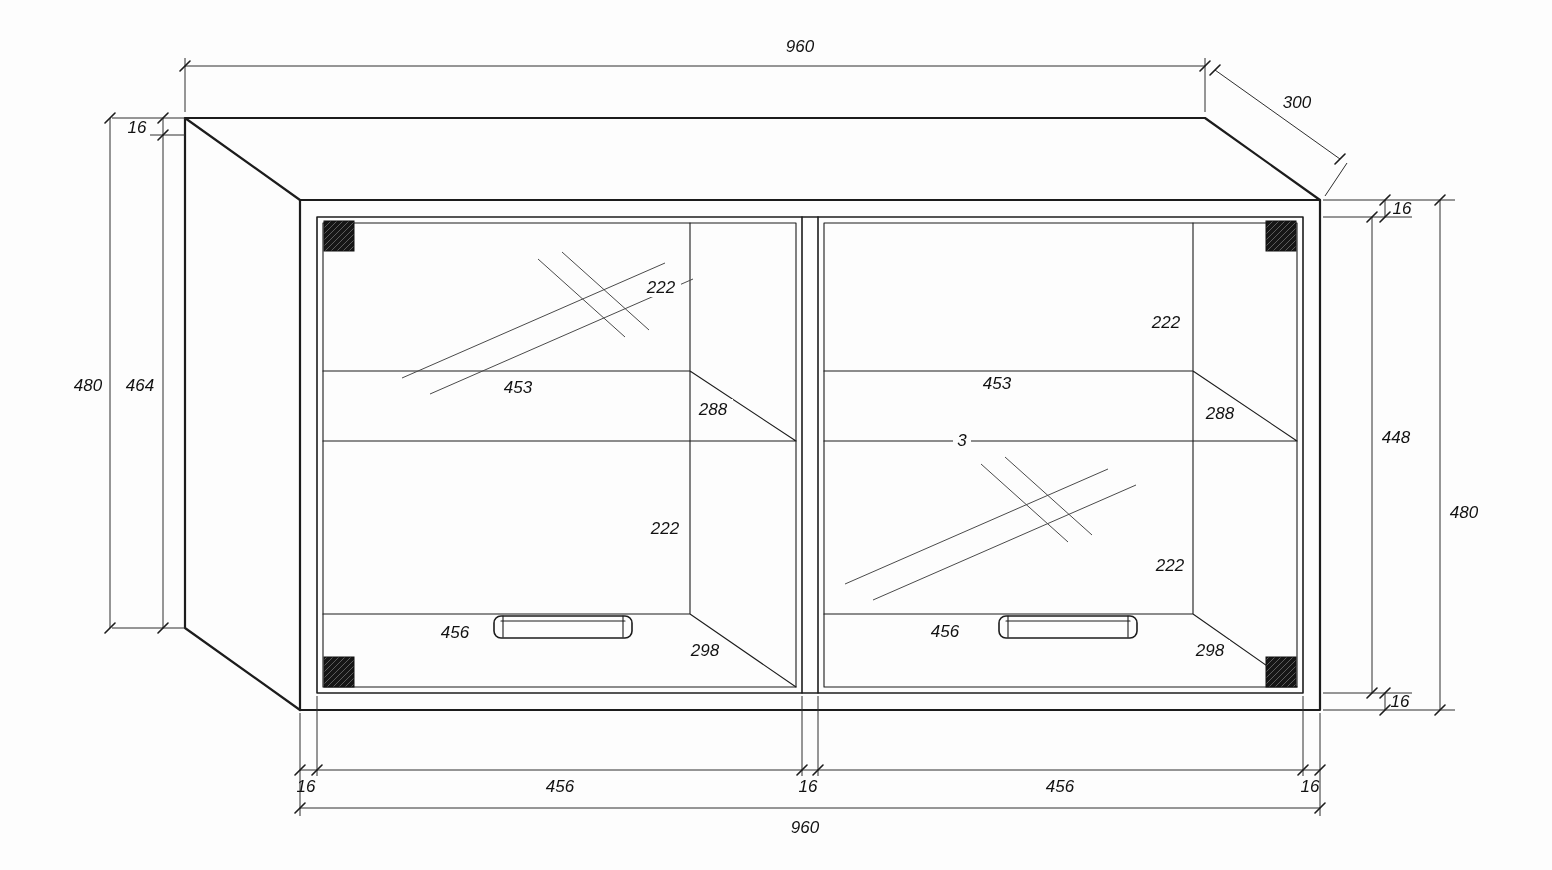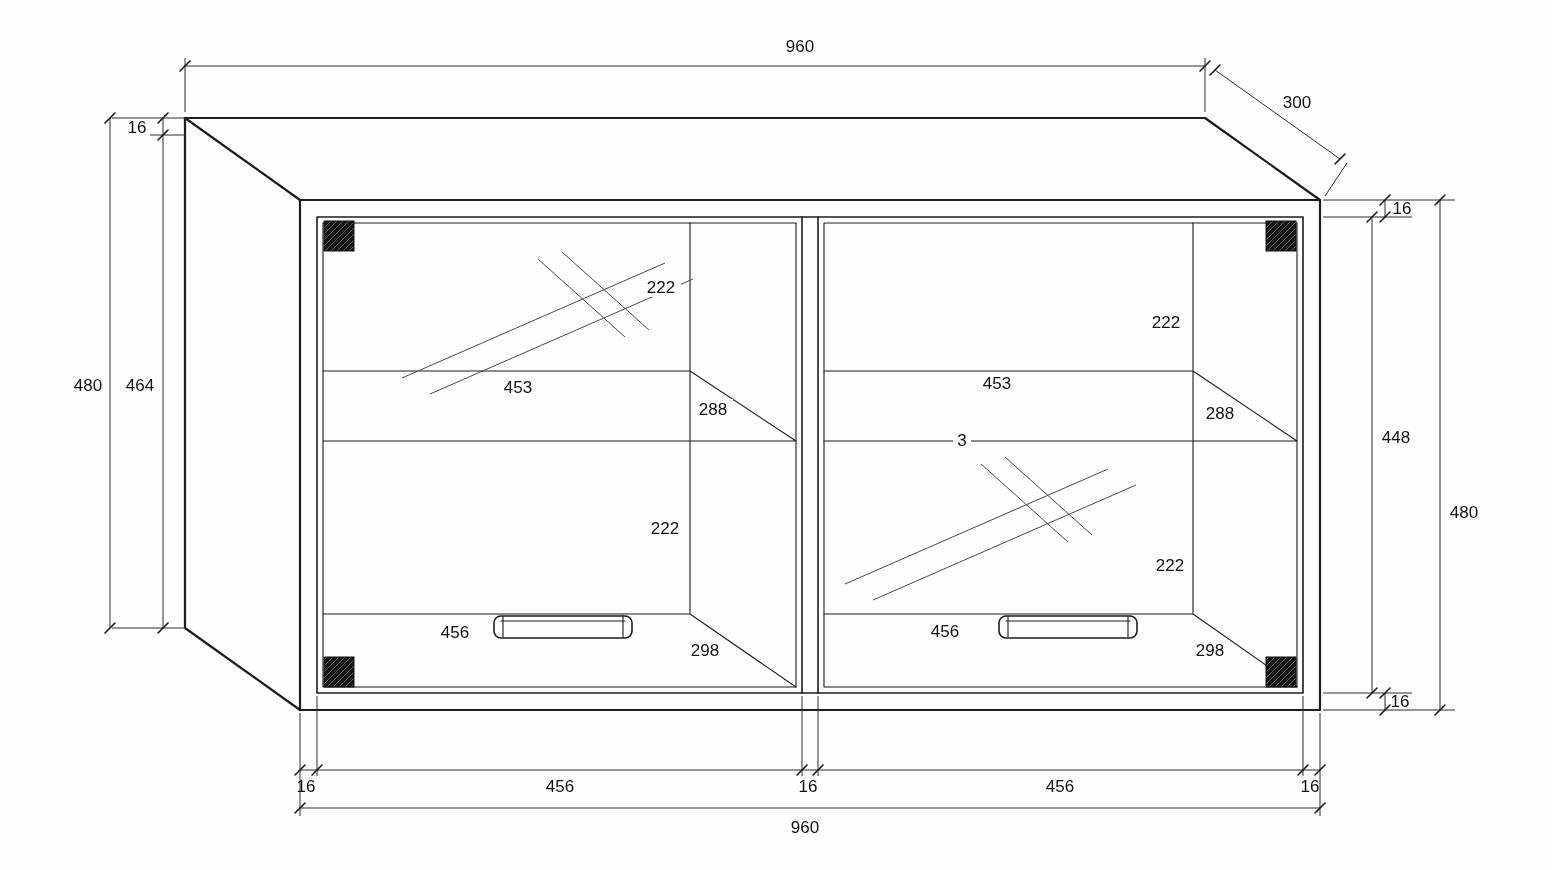--- a/index.html
+++ b/index.html
@@ -1,16 +1,16 @@
 <!DOCTYPE html>
 <html><head>
 <meta charset="utf-8">
 <style>
   html,body{margin:0;padding:0;background:#ffffff;}
-  .stage{width:1552px;height:870px;background:#fdfdfd;position:relative;overflow:hidden;}
+  .stage{width:1552px;height:870px;background:#fdfdfd;position:relative;overflow:hidden;font-style:italic;}
   svg{display:block;}
   .ln{stroke:#1c1c1c;fill:none;stroke-linecap:round;stroke-linejoin:round;}
   .w2{stroke-width:2.2;}
   .w15{stroke-width:1.6;}
   .w1{stroke-width:1.1;}
   .thin{stroke:#2e2e2e;stroke-width:1;fill:none;}
   .shine{stroke:#4a4a4a;stroke-width:1;fill:none;}
   .dimtxt{font-family:"Liberation Sans","DejaVu Sans",sans-serif;font-size:17px;fill:#111;
           text-anchor:middle;dominant-baseline:central;}
   .bg{fill:#fdfdfd;}

